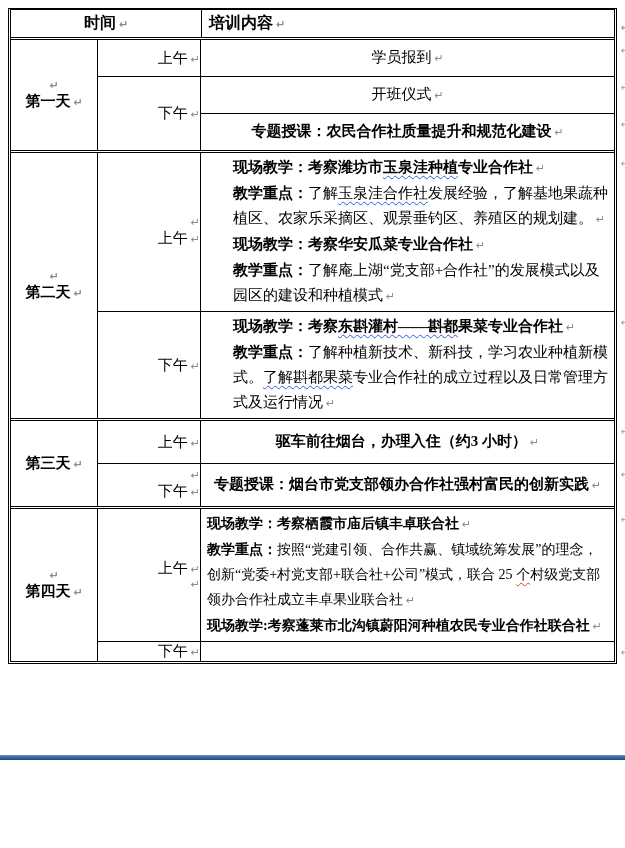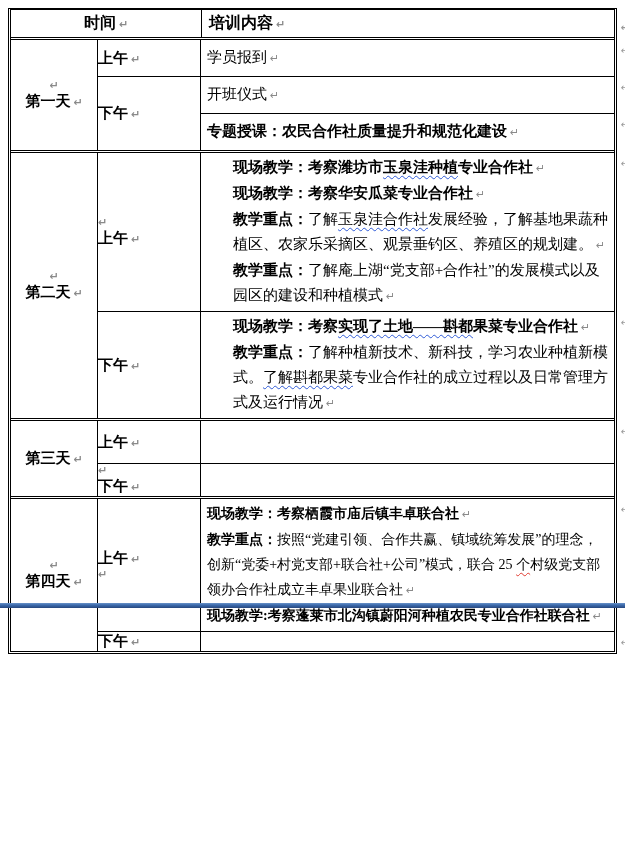--- a/index.html
+++ b/index.html
@@ -4,21 +4,21 @@
 <style>
   :root{
     --bd:#000;
     --wavy-blue:#2f5bd7;
     --wavy-red:#e03a2f;
     --bar:#3d6cae;
   }
   *{box-sizing:border-box;margin:0;padding:0;}
   html,body{background:#fff;}
   body{width:625px;height:848px;overflow:hidden;font-family:"Liberation Serif",serif;color:#000;}
-  .page{position:relative;width:625px;height:608px;background:#fff;}
+  .page{position:relative;width:625px;height:760px;background:#fff;}
 
   .doc-table{
     position:absolute;left:8px;top:8px;width:609px;
     border:3px double var(--bd);border-top:2px solid var(--bd);
     background:#fff;
   }
 
   
   .header-row{display:flex;border-bottom:3px double var(--bd);}
   .h-time{width:191px;border-right:1px solid var(--bd);text-align:center;
@@ -28,23 +28,23 @@
 
   
   .day-section{display:flex;}
   .day-section + .day-section{border-top:3px double var(--bd);}
   .day-cell{width:87px;border-right:1px solid var(--bd);display:flex;flex-direction:column;
     justify-content:center;align-items:center;font-weight:bold;font-size:15px;}
   .sessions{flex:1;display:flex;flex-direction:column;}
   .session{display:flex;flex:1;}
   .session + .session{border-top:1px solid var(--bd);}
   .period-cell{width:103px;border-right:1px solid var(--bd);display:flex;flex-direction:column;
-    justify-content:center;align-items:flex-start;font-weight:bold;font-size:15px;}
+    justify-content:center;align-items:flex-end;font-weight:normal;font-size:15px;}
   .cells{flex:1;display:flex;flex-direction:column;}
-  .cell{position:relative;padding:2px 6px;flex:1;}
+  .cell{position:relative;padding:2px 6px;flex:1;align-items:center;}
   .cell + .cell{border-top:1px solid var(--bd);}
 
   .para{font-size:15px;line-height:27px;}
   .run.b{font-weight:bold;}
   .run.wb{text-decoration:underline;text-decoration-style:wavy;text-decoration-color:var(--wavy-blue);
     text-decoration-thickness:1px;text-underline-offset:3px;text-decoration-skip-ink:none;}
   .run.wr{text-decoration:underline;text-decoration-style:wavy;text-decoration-color:var(--wavy-red);
     text-decoration-thickness:1px;text-underline-offset:3px;text-decoration-skip-ink:none;}
 
   
@@ -121,60 +121,67 @@
           </div>
           <div class="sessions">
             <div class="session">
               <div class="period-cell">
                 <span class="pmark block">↵</span>
                 <div class="label-line"><span class="period-label">上午</span><span class="pmark">↵</span></div>
               </div>
               <div class="cells">
                 <div class="cell">
                   <div class="para"><span class="run b">现场教学：考察潍坊市</span><span class="run b wb">玉泉洼种植</span><span class="run b">专业合作社</span><span class="pmark">↵</span></div>
+                  <div class="para"><span class="run b">教学重点：</span><span class="run">了解</span><span class="run wb">玉泉洼合作社</span><span class="run">发展经验，了解基地果蔬种植区、农家乐采摘区、观景垂钓区、养殖区的规划建。</span><span class="pmark">↵</span></div>
                   <div class="para"><span class="run b">现场教学：考察华安瓜菜专业合作社</span><span class="pmark">↵</span></div>
-                  <div class="para"><span class="run b">教学重点：</span><span class="run">了解</span><span class="run wb">玉泉洼合作社</span><span class="run">发展经验，了解基地果蔬种植区、农家乐采摘区、观景垂钓区、养殖区的规划建。</span><span class="pmark">↵</span></div>
                   <div class="para"><span class="run b">教学重点：</span><span class="run">了解庵上湖“党支部+合作社”的发展模式以及园区的建设和种植模式</span><span class="pmark">↵</span></div>
                   <span class="endmark">↵</span>
                 </div>
               </div>
             </div>
             <div class="session">
               <div class="period-cell">
                 <div class="label-line"><span class="period-label">下午</span><span class="pmark">↵</span></div>
               </div>
               <div class="cells">
                 <div class="cell">
-                  <div class="para"><span class="run b">现场教学：考察</span><span class="run b wb">实现了土地——斟都</span><span class="run b">果菜专业合作社</span><span class="pmark">↵</span></div>
+                  <div class="para"><span class="run b">现场教学：考察</span><span class="run b wb">东斟灌村——斟都</span><span class="run b">果菜专业合作社</span><span class="pmark">↵</span></div>
                   <div class="para"><span class="run b">教学重点：</span><span class="run">了解种植新技术、新科技，学习农业种植新模式。</span><span class="run wb">了解斟都果菜</span><span class="run">专业合作社的成立过程以及日常管理方式及运行情况</span><span class="pmark">↵</span></div>
                   <span class="endmark">↵</span>
                 </div>
               </div>
             </div>
           </div>
         </div>
         <div class="day-section day-2">
           <div class="day-cell">
             <div class="label-line"><span class="day-label">第三天</span><span class="pmark">↵</span></div>
           </div>
           <div class="sessions">
             <div class="session">
               <div class="period-cell">
                 <div class="label-line"><span class="period-label">上午</span><span class="pmark">↵</span></div>
               </div>
               <div class="cells">
                 <div class="cell">
+                  <div class="para"><span class="run b">驱车前往烟台，办理入住（约3 小时）</span><span class="pmark">↵</span></div>
                   <span class="endmark">↵</span>
                 </div>
               </div>
             </div>
             <div class="session">
               <div class="period-cell">
                 <span class="pmark block">↵</span>
                 <div class="label-line"><span class="period-label">下午</span><span class="pmark">↵</span></div>
+              </div>
+              <div class="cells">
+                <div class="cell">
+                  <div class="para"><span class="run b">专题授课：烟台市党支部领办合作社强村富民的创新实践</span><span class="pmark">↵</span></div>
+                  <span class="endmark">↵</span>
+                </div>
               </div>
             </div>
           </div>
         </div>
         <div class="day-section day-3">
           <div class="day-cell">
             <span class="pmark block">↵</span>
             <div class="label-line"><span class="day-label">第四天</span><span class="pmark">↵</span></div>
           </div>
           <div class="sessions">

